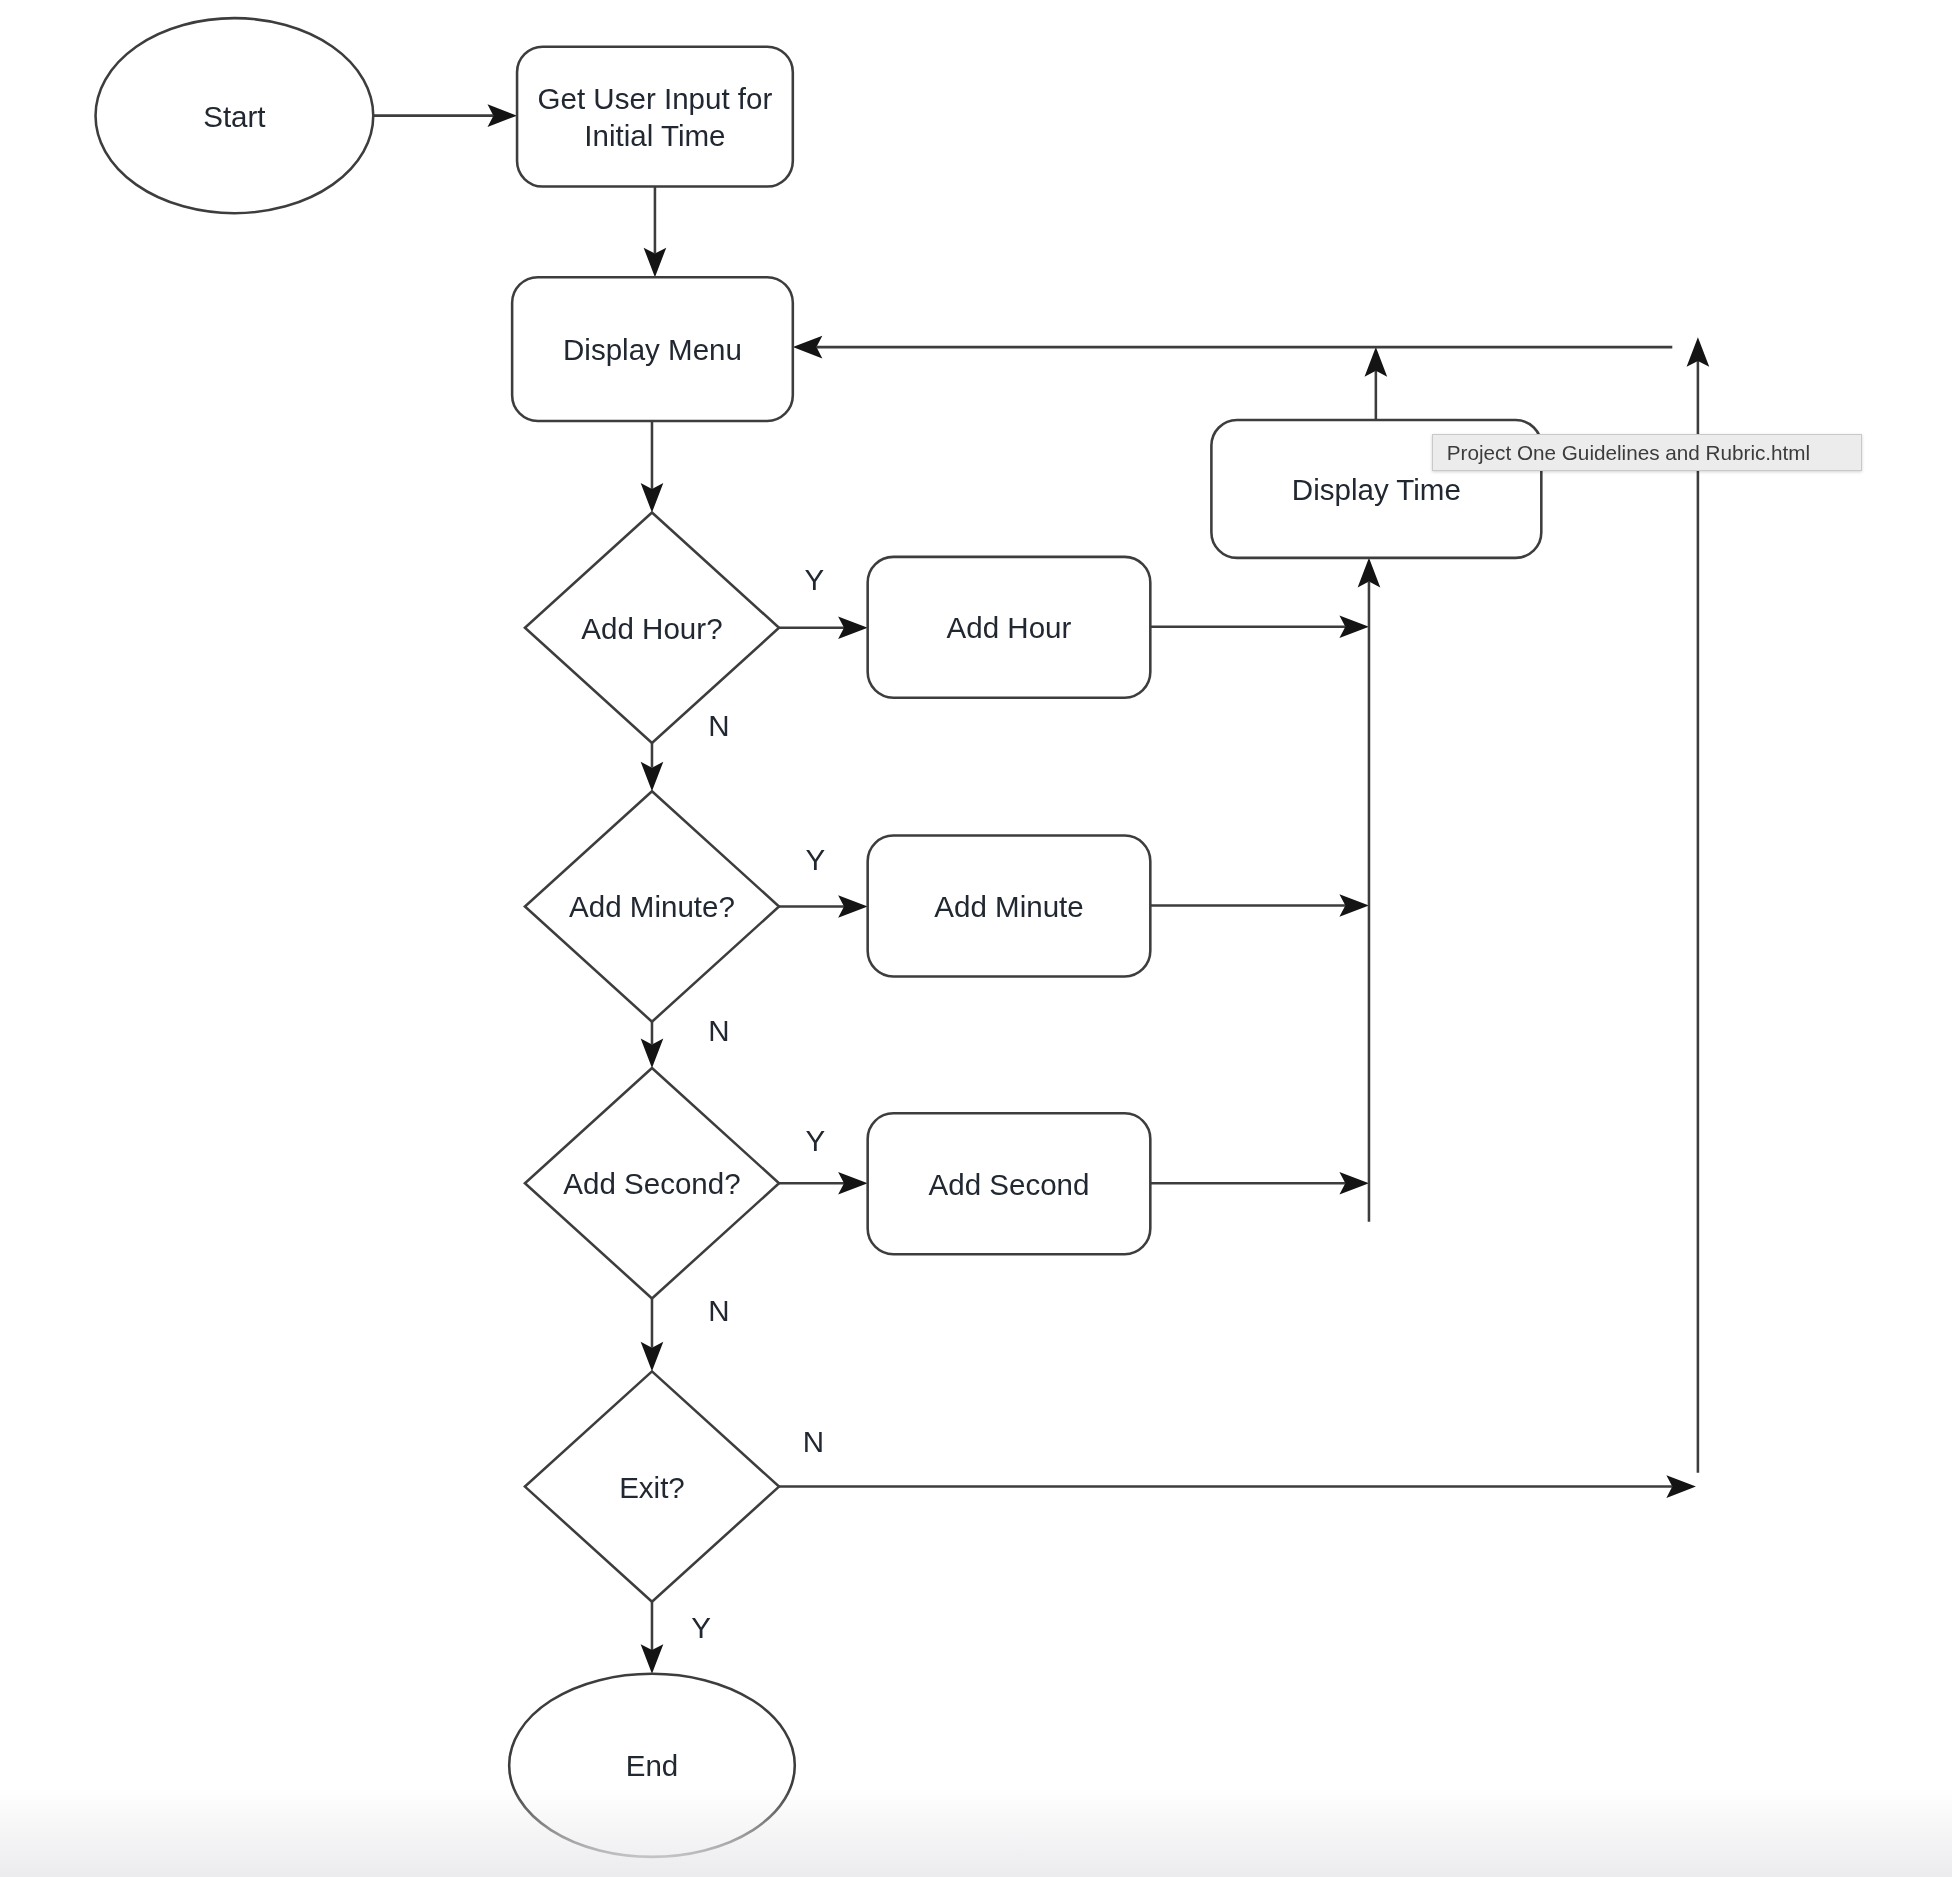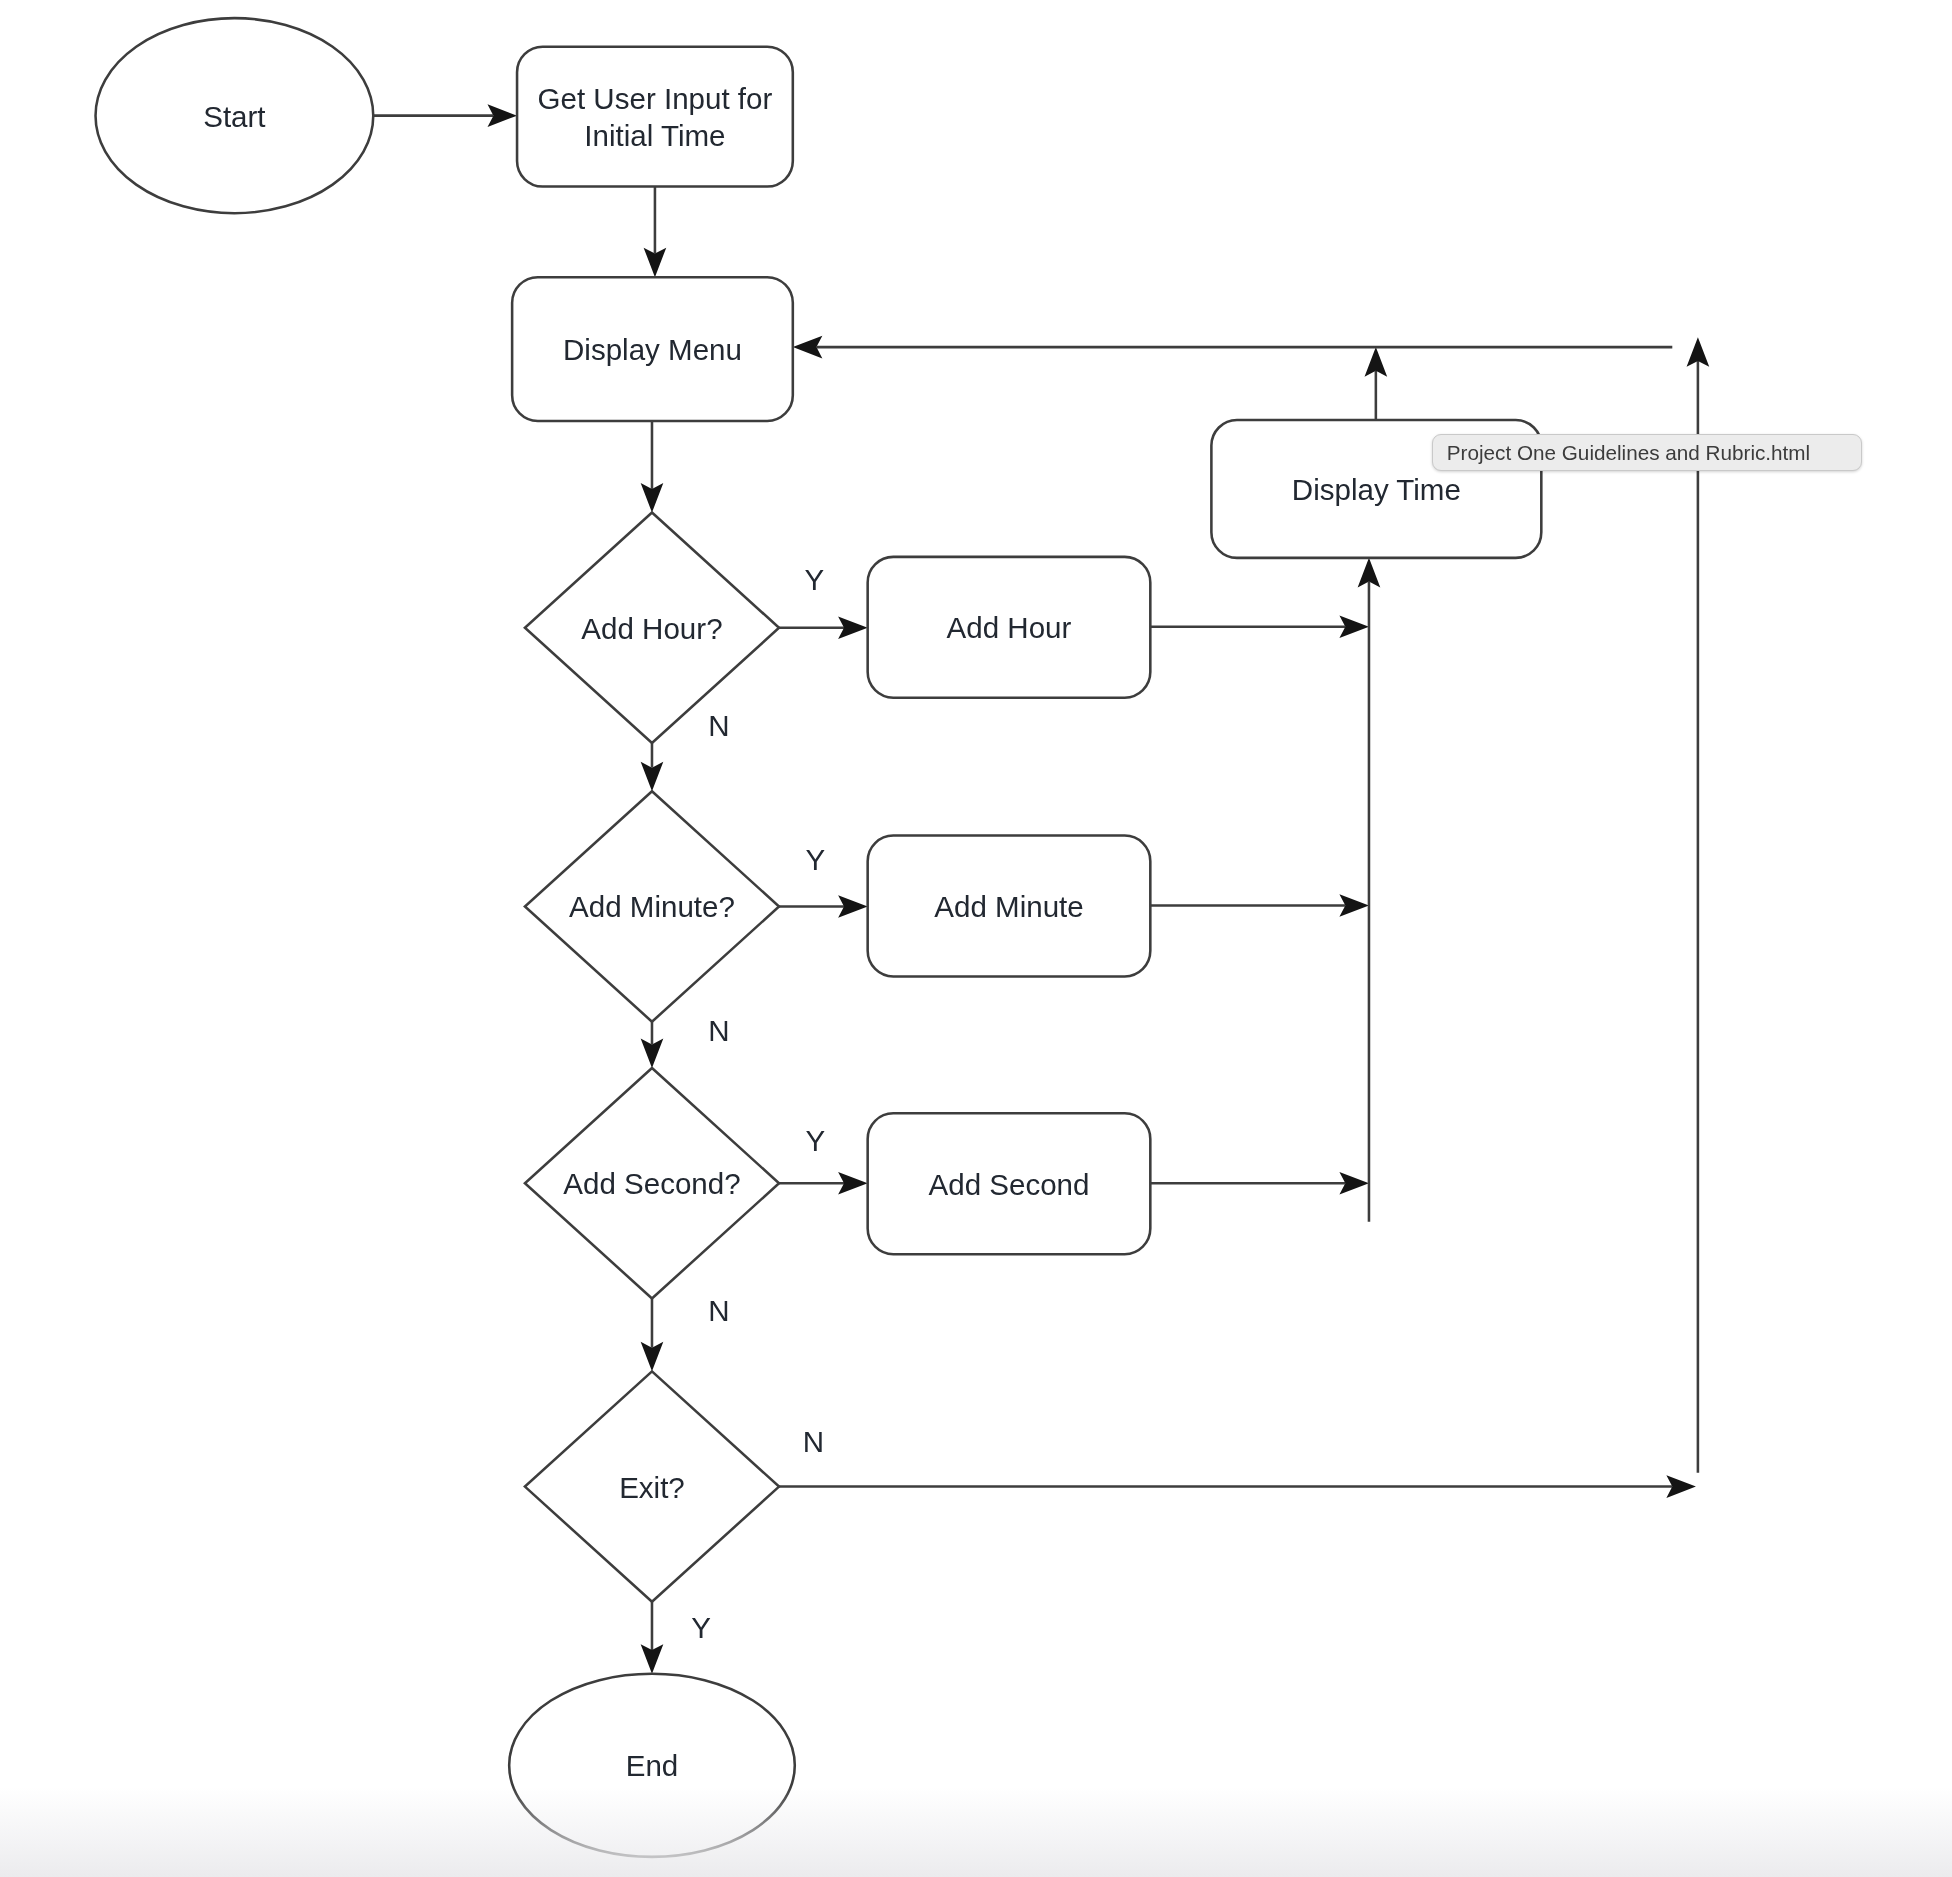--- a/index.html
+++ b/index.html
@@ -21,21 +21,21 @@
   }
   .edge-label {
     font-size: 30px;
   }
   .tooltip {
     position: absolute;
     box-sizing: border-box;
     display: flex;
     align-items: center;
     padding: 0 13.8px;
-    border-radius: 9px;
+    border-radius: 0;
     font-size: 20.7px;
     white-space: nowrap;
     box-shadow: 0 1px 3px rgba(0,0,0,0.18);
     z-index: 10;
   }
   .bottom-fade {
     position: absolute;
     left: 0; right: 0; bottom: 0;
     height: 91px;
     background: linear-gradient(180deg, rgba(236,236,239,0) 0%, rgba(236,236,239,0.55) 55%, #ebebed 100%);

